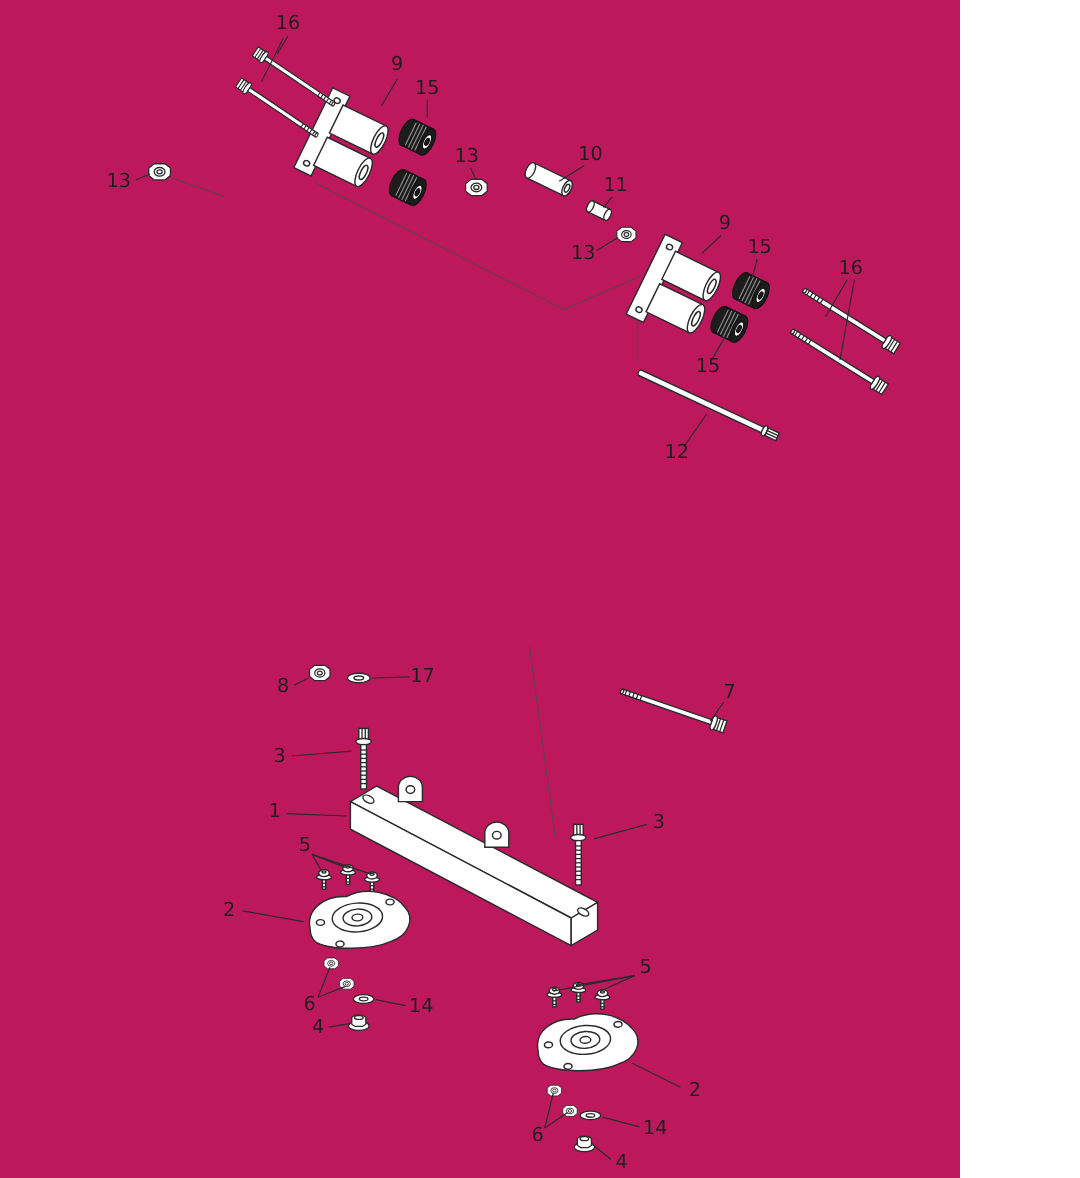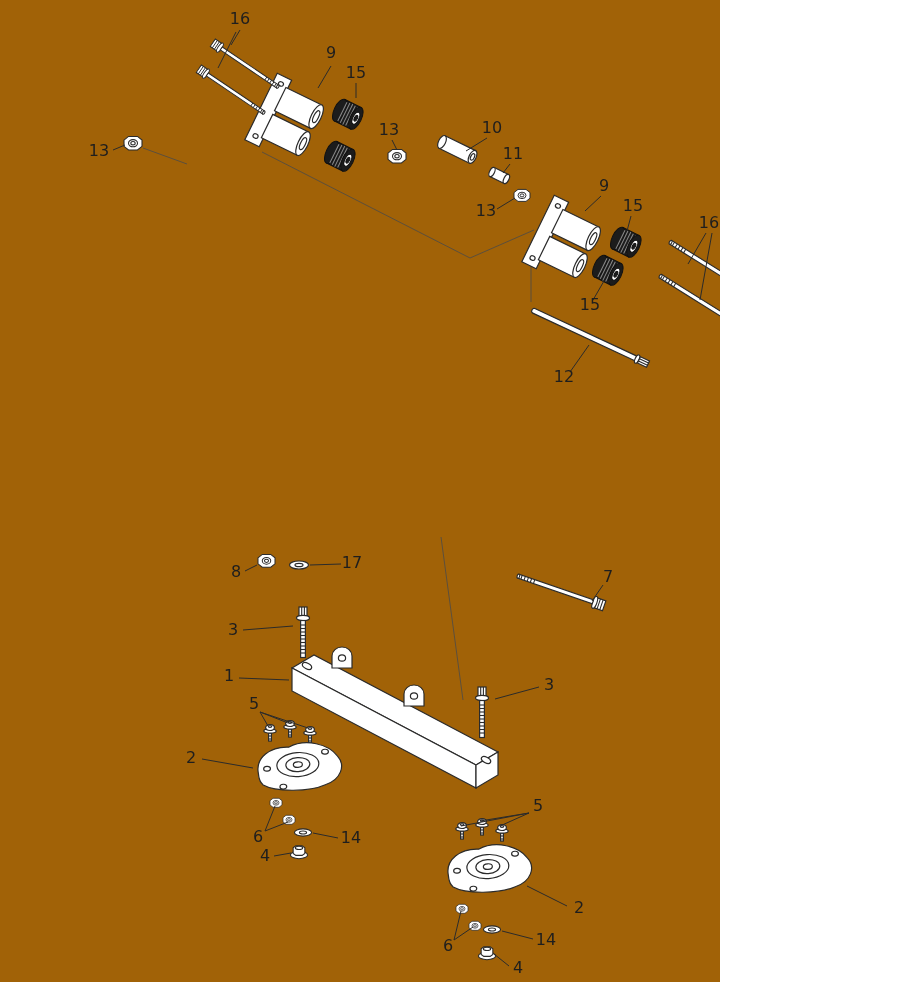--- a/index.html
+++ b/index.html
@@ -1,16 +1,16 @@
 <!DOCTYPE html>
 <html><head>
 <meta charset="utf-8">
 <style>
   html,body{margin:0;padding:0;background:#ffffff;}
-  .page{width:720px;height:982px;background:#a16207;position:relative;overflow:hidden;}
+  .page{width:800px;height:982px;background:#be185d;position:relative;overflow:hidden;}
   svg text{font-family:"DejaVu Sans",sans-serif;font-size:16px;fill:#1e1e1e;}
   .fw{fill:#ffffff;stroke:#2b2b2b;stroke-width:1.2;}
   .ln{fill:none;stroke:#2b2b2b;stroke-width:1.1;}
   .thin{fill:none;stroke:#4a4a4a;stroke-width:0.8;}
   .lead{fill:none;stroke:#2b2b2b;stroke-width:1;}
   .dark{fill:#1c1c1c;stroke:#111111;stroke-width:1;}
   .knurl{stroke:#8a8a8a;stroke-width:1;}
 </style>
 </head>
 <body>

